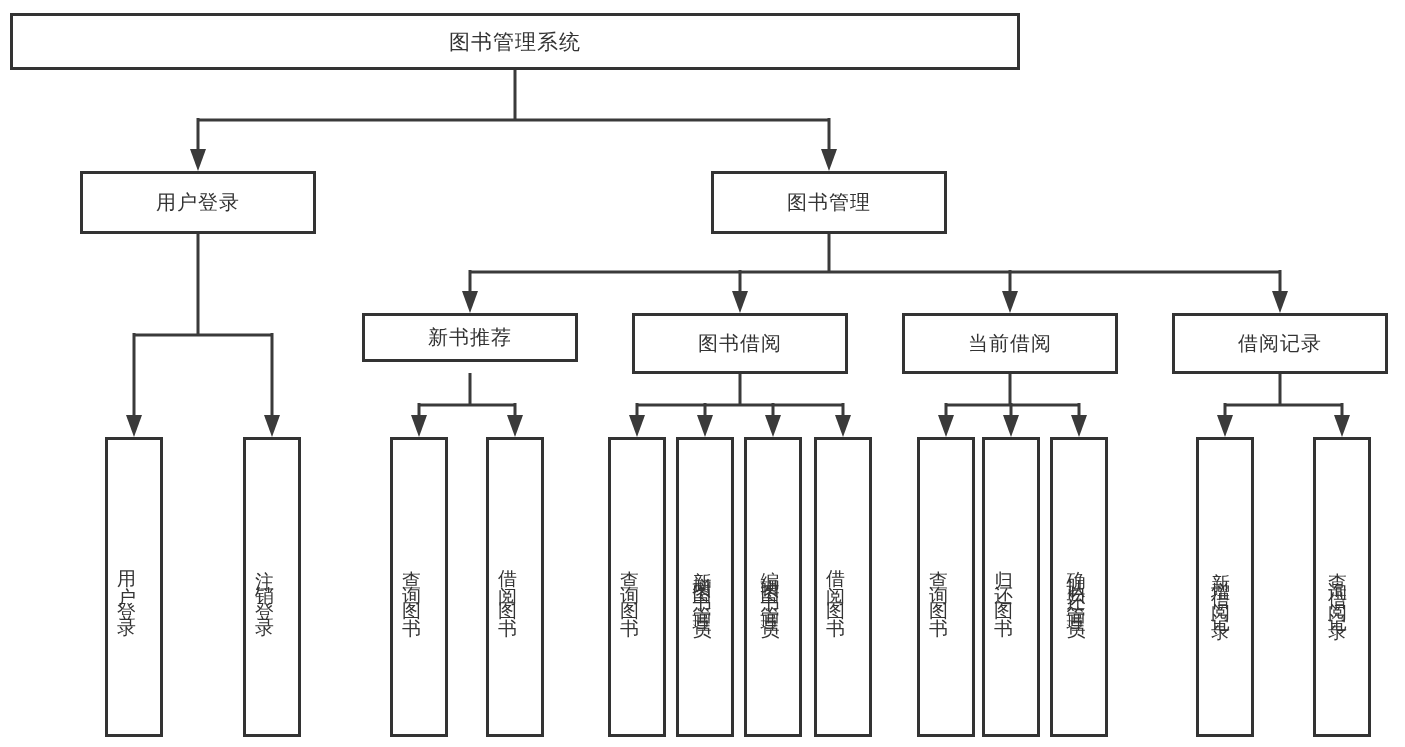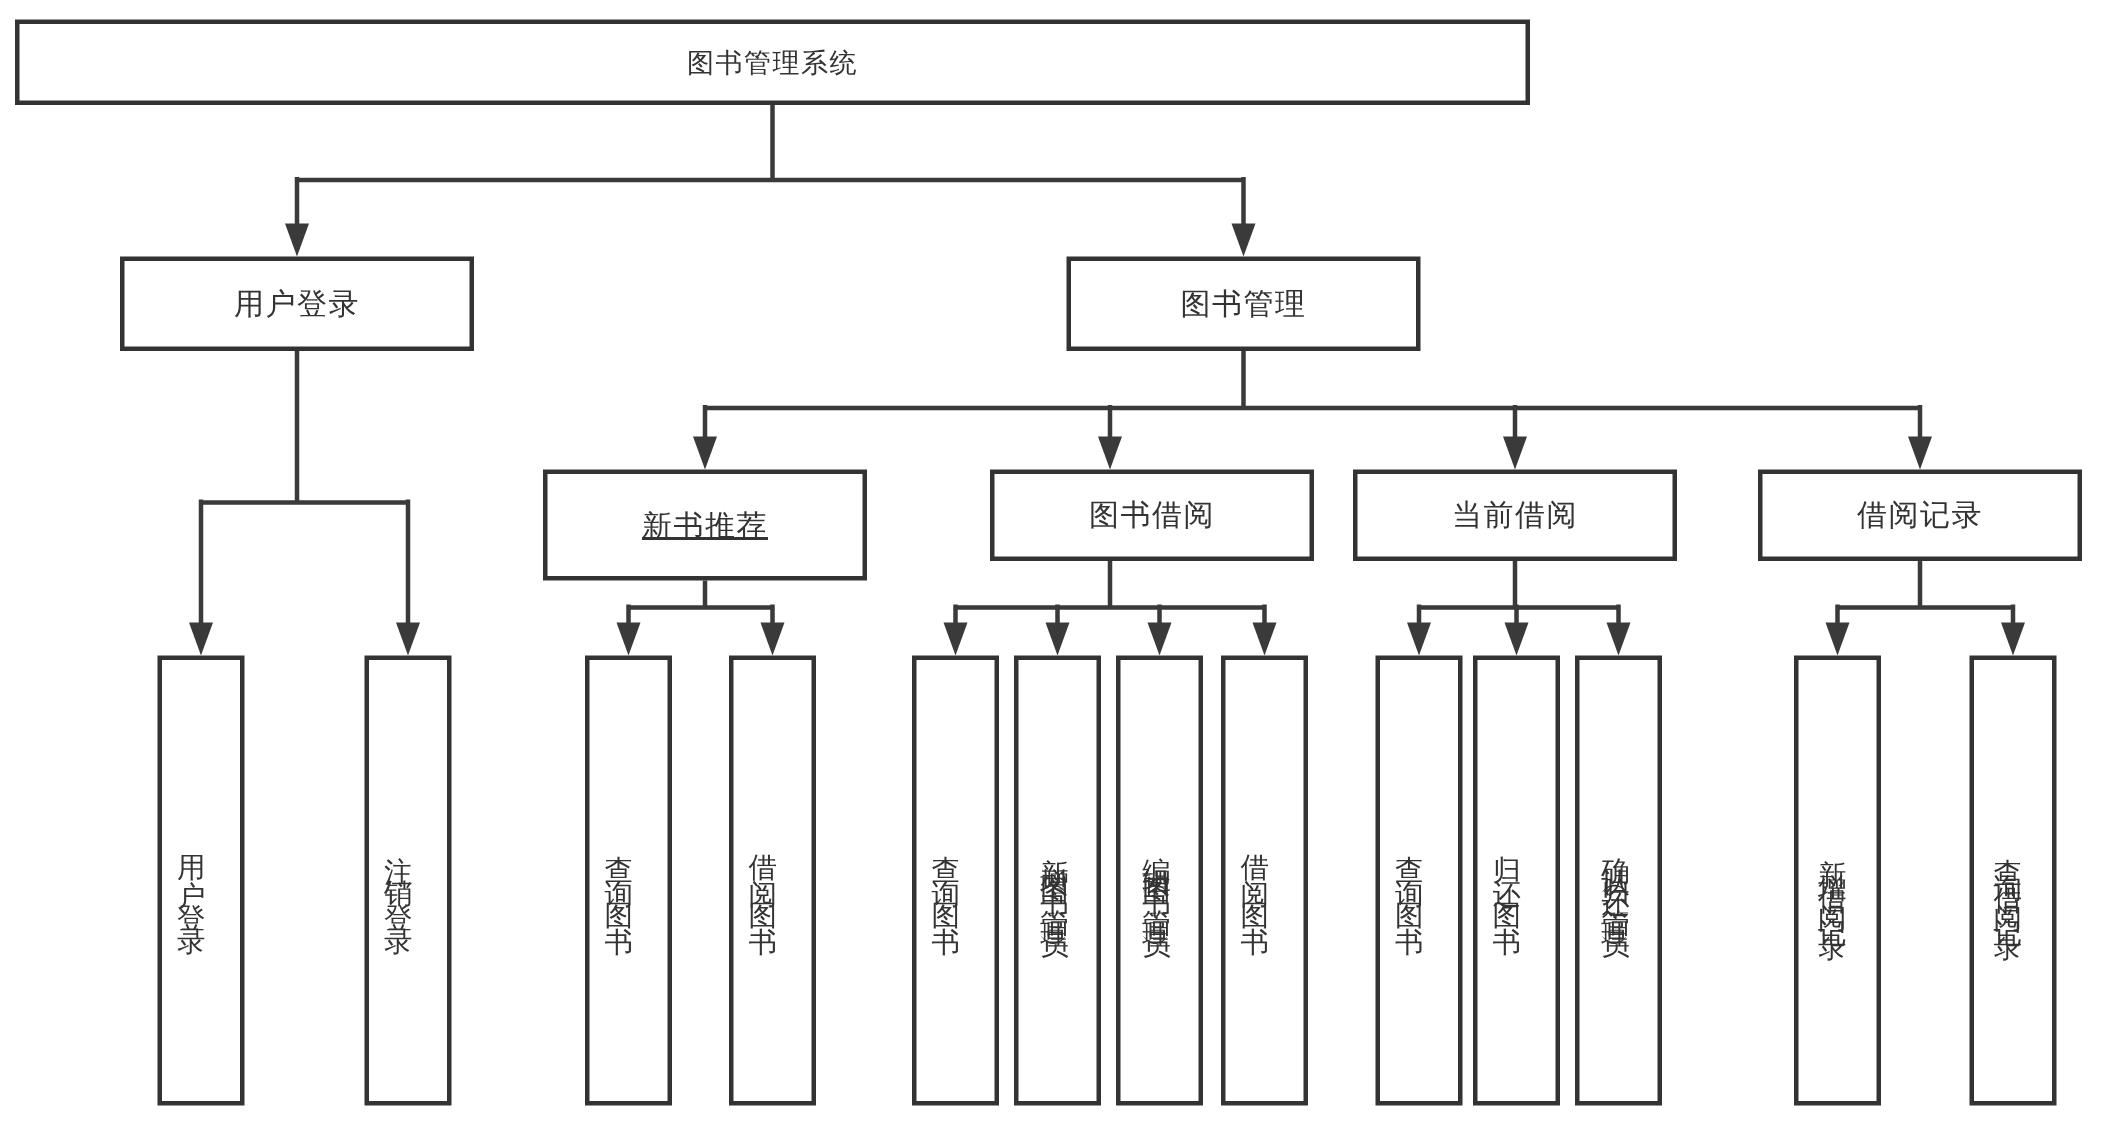--- a/index.html
+++ b/index.html
@@ -5,21 +5,21 @@
   html,body{margin:0;padding:0;background:#ffffff;}
   body{font-family:"Liberation Sans","DejaVu Sans",sans-serif;}
   #canvas{position:relative;width:1405px;height:747px;background:#ffffff;overflow:hidden;}
   #connectors{position:absolute;left:0;top:0;width:1405px;height:747px;z-index:1;}
   .node{
     position:absolute;box-sizing:border-box;background:#ffffff;
     border:3px solid #333333;color:#333333;z-index:2;
     display:flex;align-items:center;justify-content:center;
   }
   .hlabel{font-size:20px;letter-spacing:1px;white-space:nowrap;}
-  .root-box .hlabel{font-size:18px;}
+  .root-box .hlabel{font-size:21px;}
   .leaf{width:58px;height:300px;}
   .vtext{
     writing-mode:vertical-rl;text-orientation:mixed;
     font-size:19px;line-height:1;white-space:nowrap;
   }
   .sp4{letter-spacing:16px;padding-block-start:14px;}
   .sp6{letter-spacing:10px;padding-block-start:8px;}
   .sp9{letter-spacing:7px;padding-block-start:5px;}
   .watermark{
     position:absolute;right:6px;top:714px;z-index:3;
@@ -72,24 +72,24 @@
     <span class="hlabel">图书管理系统</span>
   </div>
 
   <div class="node" style="left:80px;top:171px;width:236px;height:63px;">
     <span class="hlabel">用户登录</span>
   </div>
   <div class="node" style="left:711px;top:171px;width:236px;height:63px;">
     <span class="hlabel">图书管理</span>
   </div>
 
-  <div class="node" style="left:362px;top:313px;width:216px;height:74px;text-decoration:underline;">
+  <div class="node" style="left:362px;top:313px;width:216px;height:49px;">
     <span class="hlabel">新书推荐</span>
   </div>
-  <div class="node" style="left:660px;top:313px;width:216px;height:61px;">
+  <div class="node" style="left:632px;top:313px;width:216px;height:61px;">
     <span class="hlabel">图书借阅</span>
   </div>
   <div class="node" style="left:1172px;top:313px;width:216px;height:61px;">
     <span class="hlabel">借阅记录</span>
   </div>
   <div class="node" style="left:902px;top:313px;width:216px;height:61px;">
     <span class="hlabel">当前借阅</span>
   </div>
 
   <div class="node leaf" style="left:105px;top:437px;">

